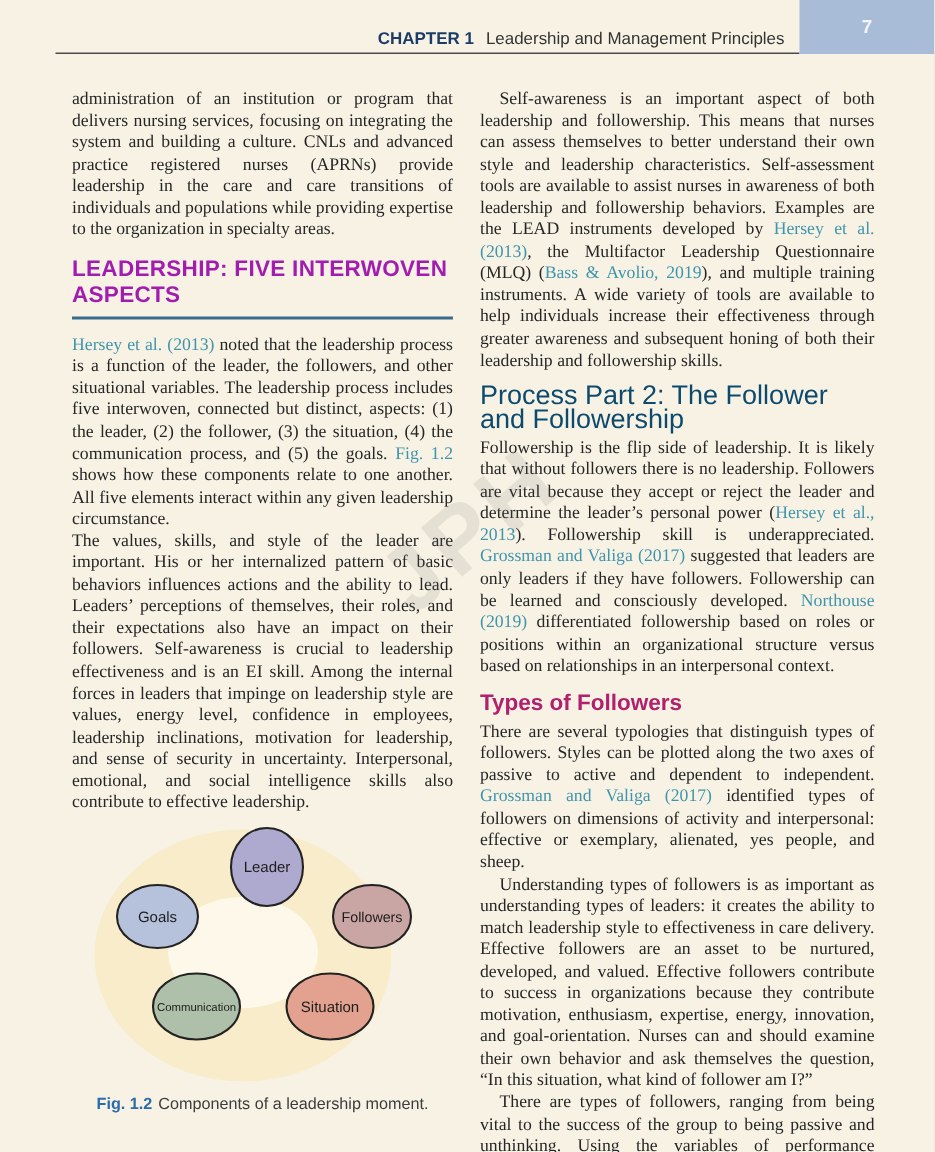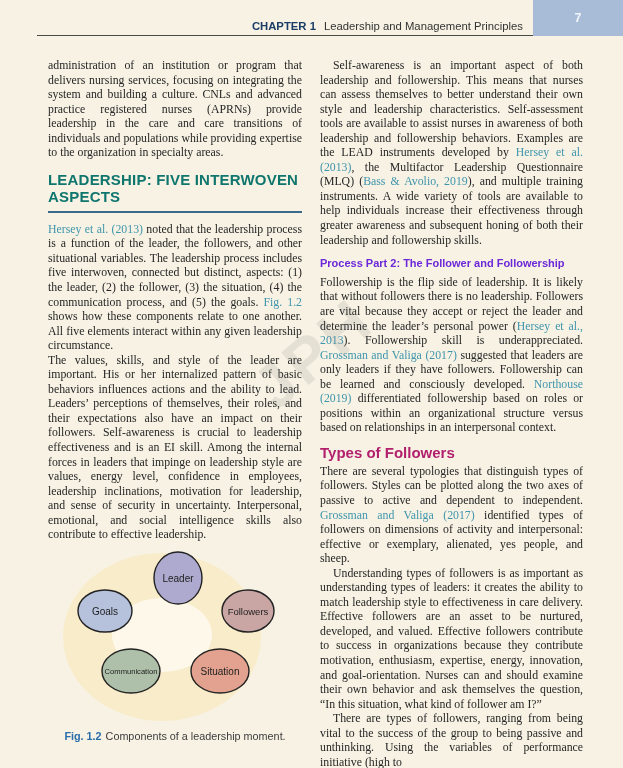--- a/index.html
+++ b/index.html
@@ -57,28 +57,28 @@
   .col-right { width: 263px; }
   p.body {
     font-size: 11.8px; line-height: 14.55px;
     text-align: justify;
   }
   p.indent { text-indent: 13px; }
   .ref-link { color: #3f95ac; }
   h1.sect {
     font-family: "Liberation Sans", sans-serif;
     font-size: 15px; line-height: 17.5px;
-    font-weight: bold; color: #0f766e;
+    font-weight: bold; color: #a21caf;
     margin-top: 11px; letter-spacing: .2px;
   }
   .sect-rule { border-top: 2px solid #3a6b8d; margin: 5px 0 9px 0; }
   h2.proc {
     font-family: "Liberation Sans", sans-serif;
-    font-size: 11px; line-height: 15.8px;
-    font-weight: bold; color: #6d28d9;
+    font-size: 18px; line-height: 15.8px;
+    font-weight: normal; color: #0c4a6e;
     margin: 9px 0 3px 0;
   }
   h3.types {
     font-family: "Liberation Sans", sans-serif;
     font-size: 15px; font-weight: bold; color: #b2206d;
     margin: 9px 0 3px 0;
   }
   
   .figure { margin-top: 9px; }
   .figure svg { display: block; }

